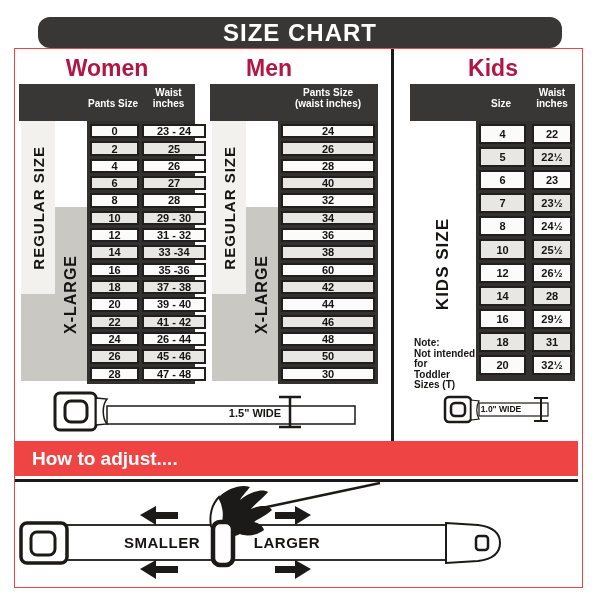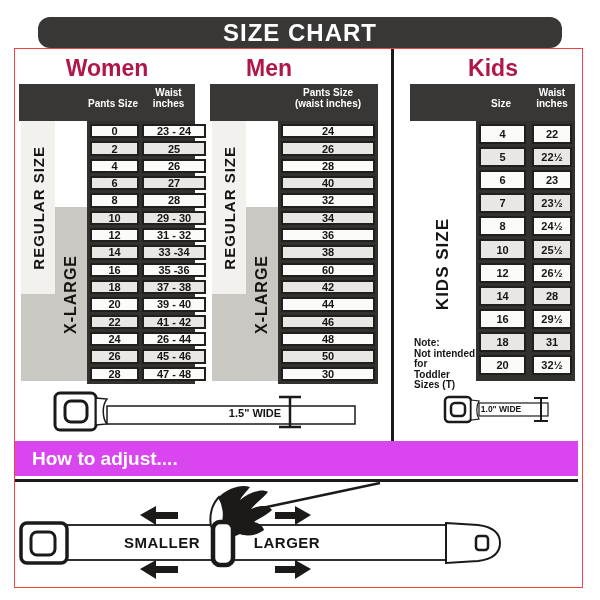--- a/index.html
+++ b/index.html
@@ -27,21 +27,21 @@
   .kt .cell{height:20.1px;}
   .whitebox{position:absolute;background:#f2f1ed;z-index:2;display:flex;align-items:center;justify-content:center;}
   .graybox{position:absolute;background:#c9c8c3;z-index:1;}
   .vwrap{position:absolute;display:flex;align-items:center;justify-content:center;}
   .vtext{writing-mode:vertical-rl;transform:rotate(180deg);font-weight:bold;letter-spacing:1px;color:#161514;}
   .v-reg{font-size:15px;}
   .v-xl{font-size:16px;}
   .v-kids{font-size:17px;}
   .note{position:absolute;font-size:10px;font-weight:bold;line-height:10.5px;white-space:pre-line;color:#161514;}
   .beltlabel{position:absolute;font-weight:bold;text-align:center;color:#161514;}
-  .adjustbar{position:absolute;left:0;top:392px;width:563px;height:35px;background:#d946ef;
+  .adjustbar{position:absolute;left:0;top:392px;width:563px;height:35px;background:#ef4444;
              display:flex;align-items:center;}
   .adjustbar span{color:#fff;font-weight:bold;font-size:19px;padding-left:17px;}
   .illu-border{position:absolute;left:0;top:430px;width:563px;height:3px;background:#1b1a18;}
   .illu{position:absolute;left:0;top:433px;width:563px;height:101px;}
   .adjlabel{position:absolute;top:485px;width:106px;text-align:center;font-size:15px;
             font-weight:bold;letter-spacing:0.5px;color:#161514;}
 </style>
 </head>
 <body>
 

